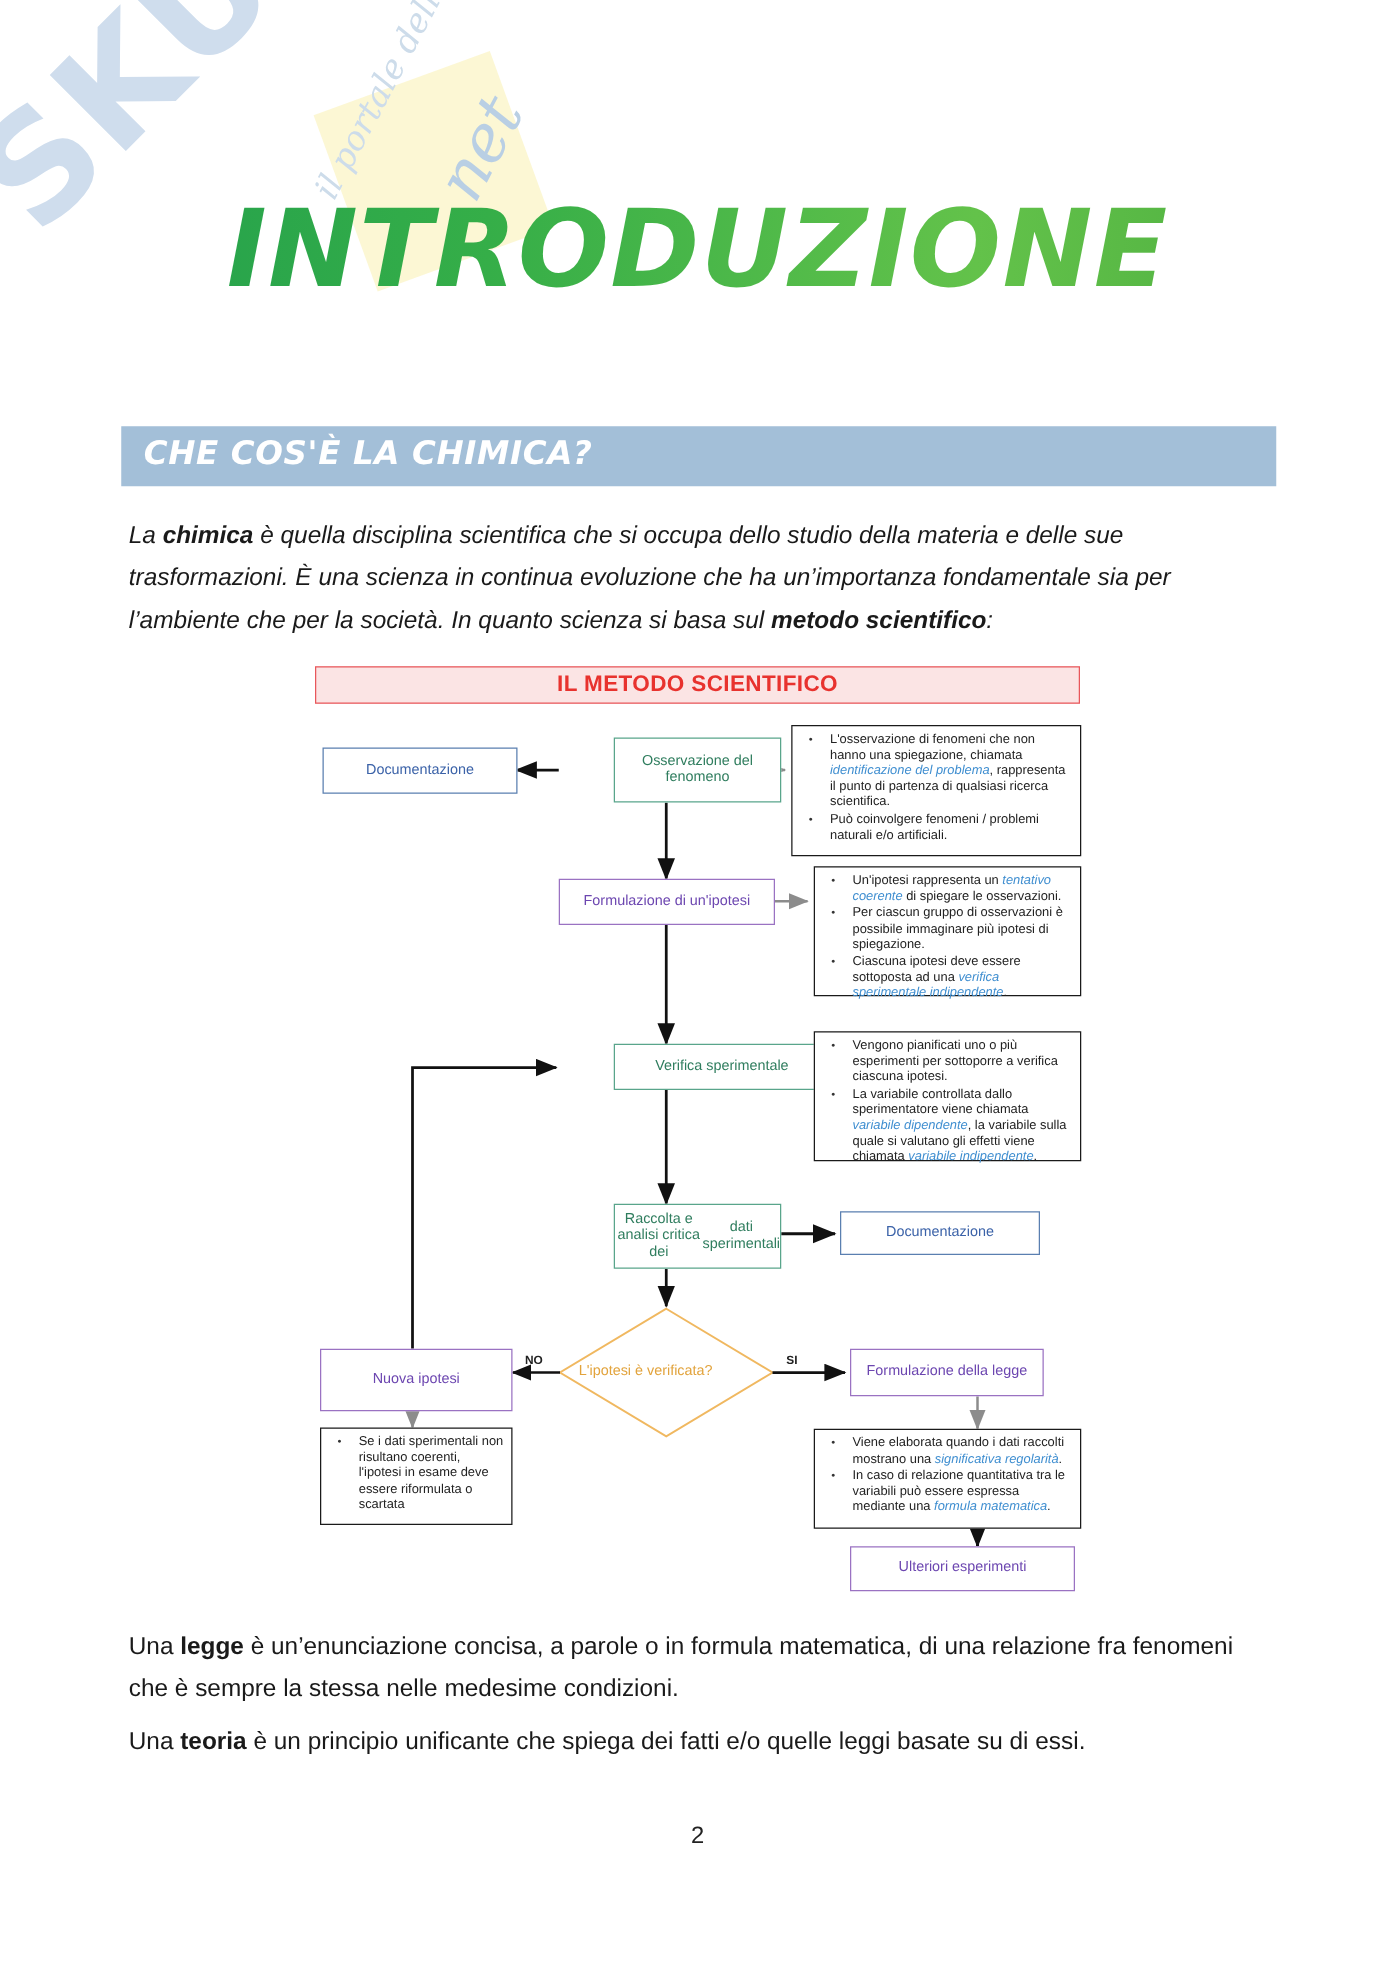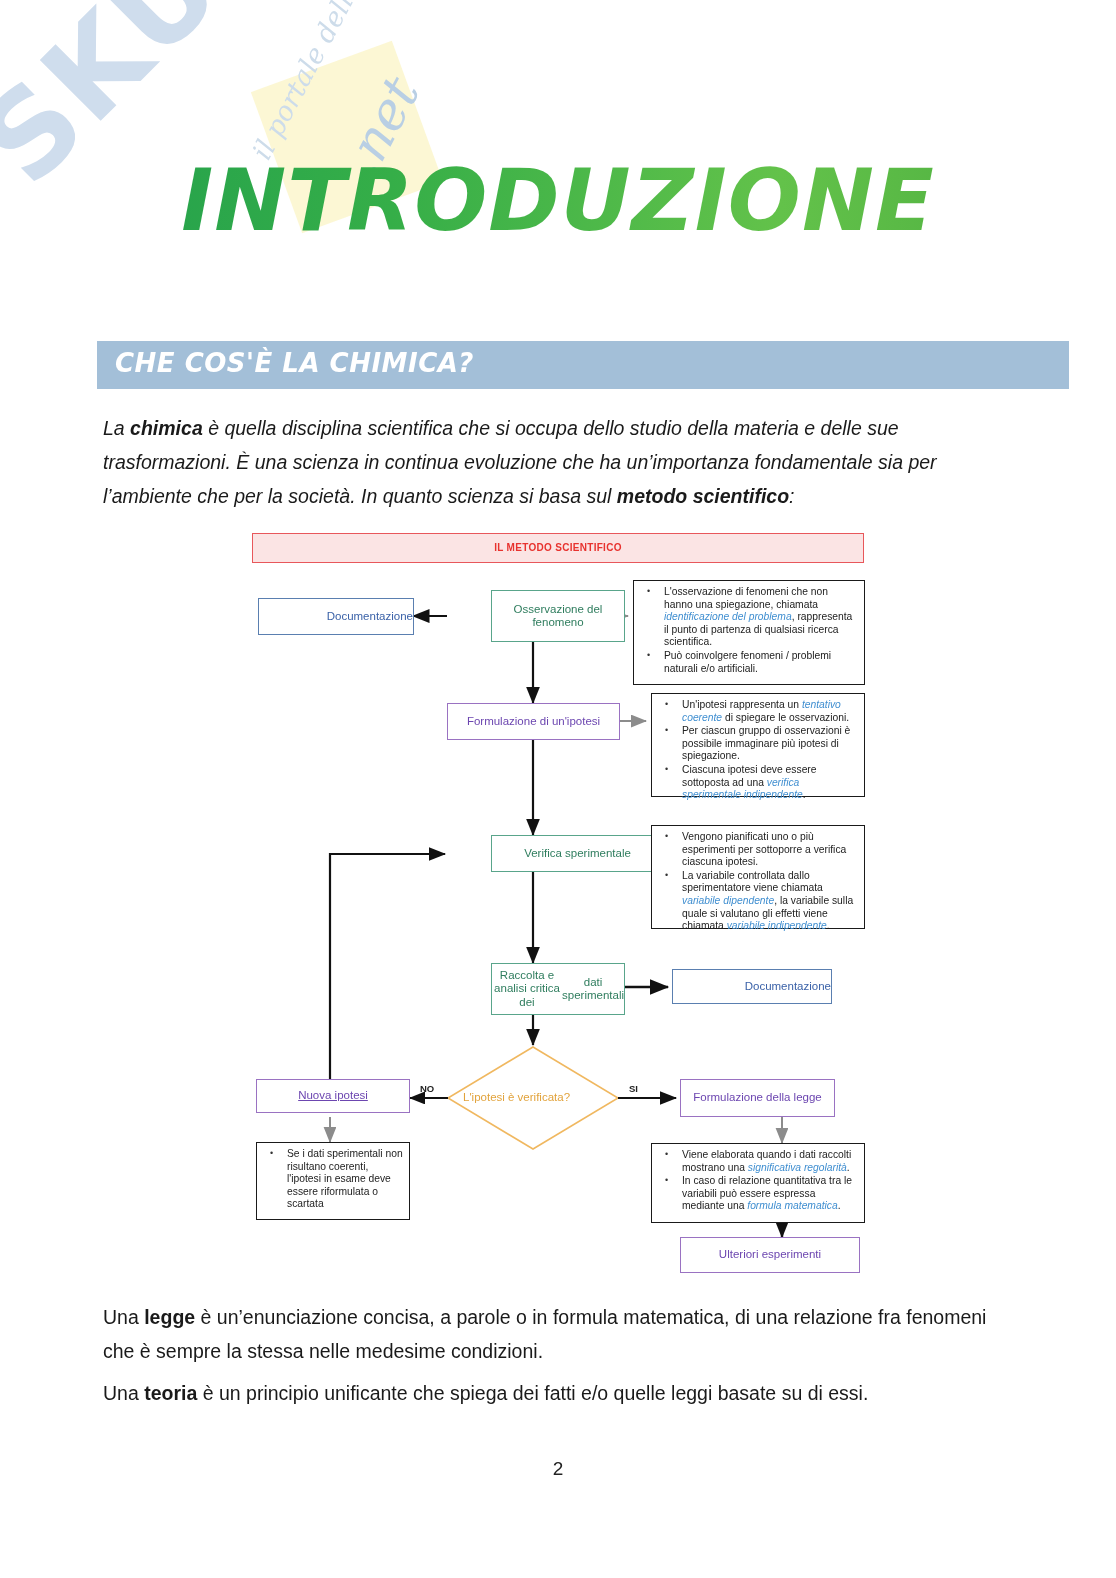--- a/index.html
+++ b/index.html
@@ -97,21 +97,20 @@
 
   
   .section-bar {
     position: absolute;
     left: 97px;
     top: 341px;
     width: 924px;
     height: 48px;
     background: #a3bfd8;
     z-index: 2;
-    padding-left: 48px;
   }
   .section-bar-text {
     position: absolute;
     left: 18px;
     top: 7px;
     font-family: "DejaVu Sans", sans-serif;
     font-weight: bold;
     font-style: italic;
     font-size: 26px;
     letter-spacing: .5px;
@@ -166,25 +165,25 @@
     font-size: 11.5px;
     line-height: 13.5px;
     background: #ffffff;
     z-index: 3;
   }
   .node-title {
     border: 1.5px solid #e8575b;
     background: #fbe4e4;
     color: #e8322e;
     font-weight: bold;
-    font-size: 10px;
+    font-size: 18px;
     letter-spacing: .3px;
   }
   .node-green { border: 1.3px solid #59a58b; color: #2f7d5e; margin-left: 44px; }
-  .node-blue  { border: 1.3px solid #5a7fb0; color: #3b62a8; justify-content: flex-end; }
+  .node-blue  { border: 1.3px solid #5a7fb0; color: #3b62a8; }
   .node-purple{ border: 1.3px solid #9a72c2; color: #6c46b0; }
   .node-note  {
     border: 1.4px solid #1a1a1a;
     color: #222;
     font-size: 10.3px;
     line-height: 12.6px;
     display: block;
     padding: 5px 6px 5px 4px;
     text-align: left;
   }
@@ -331,21 +330,21 @@
 
     <div class="node node-blue" style="left:424px; top:444px; width:160px; height:35px;">
       <span>Documentazione</span>
     </div>
 
     <div class="diamond-label" style="left:215px; top:566px;">L'ipotesi è verificata?</div>
 
     <div class="branch-label" style="left:172px; top:558px;">NO</div>
     <div class="branch-label" style="left:381px; top:558px;">SI</div>
 
-    <div class="node node-purple" style="left:8px; top:554px; width:154px; height:34px;text-decoration:underline;">
+    <div class="node node-purple" style="left:8px; top:554px; width:154px; height:50px;">
       <span>Nuova ipotesi</span>
     </div>
 
     <div class="node node-note" style="left:8px; top:617px; width:154px; height:78px;">
       <ul>
         <li><span>Se i dati sperimentali non risultano coerenti, l'ipotesi in esame deve essere riformulata o scartata</span></li>
       </ul>
     </div>
 
     <div class="node node-purple" style="left:432px; top:554px; width:155px; height:38px;">

